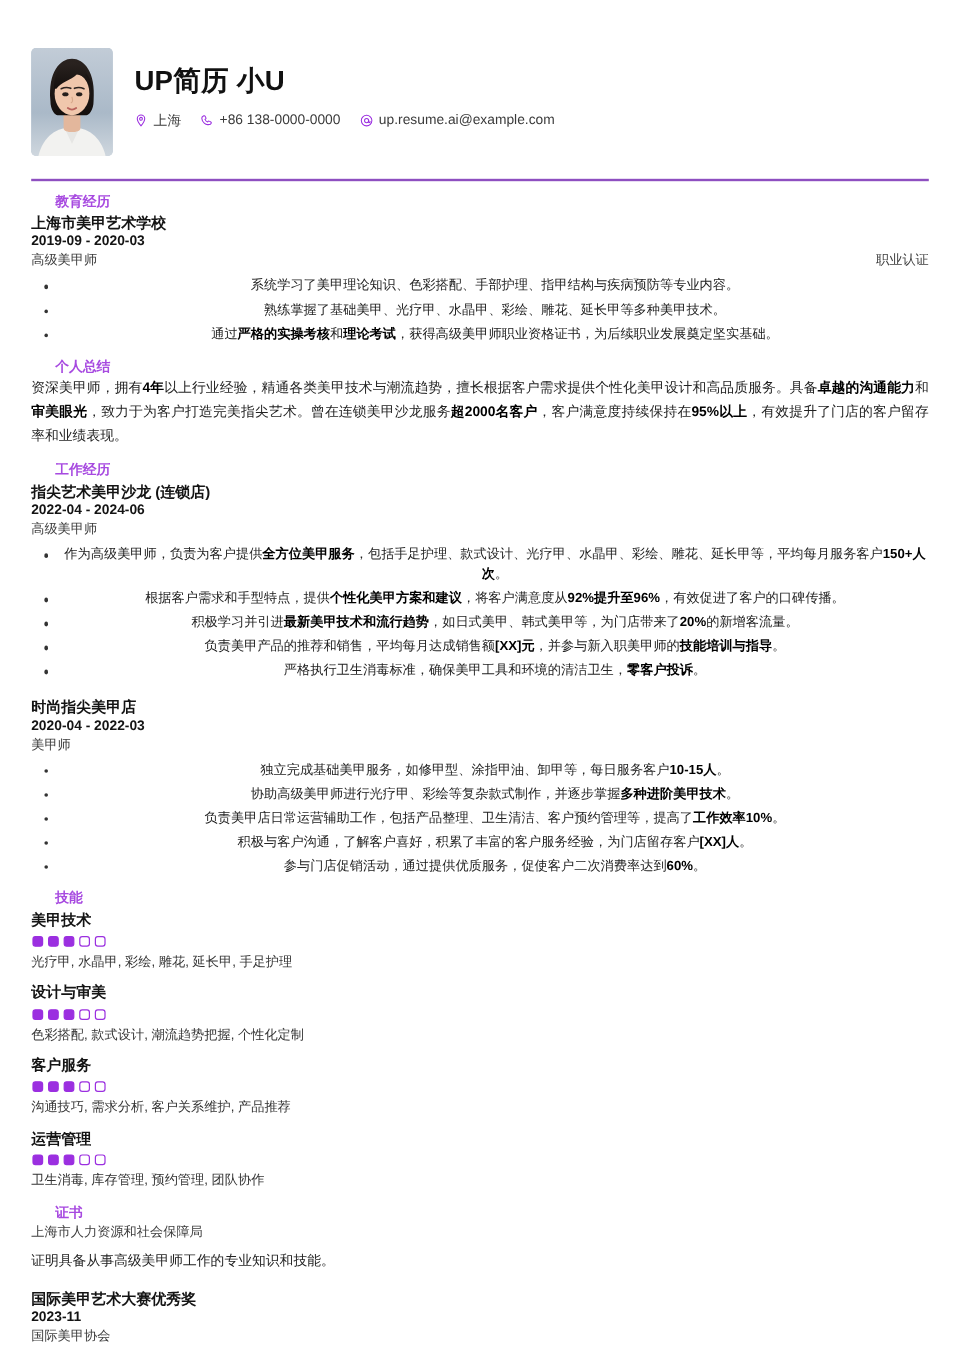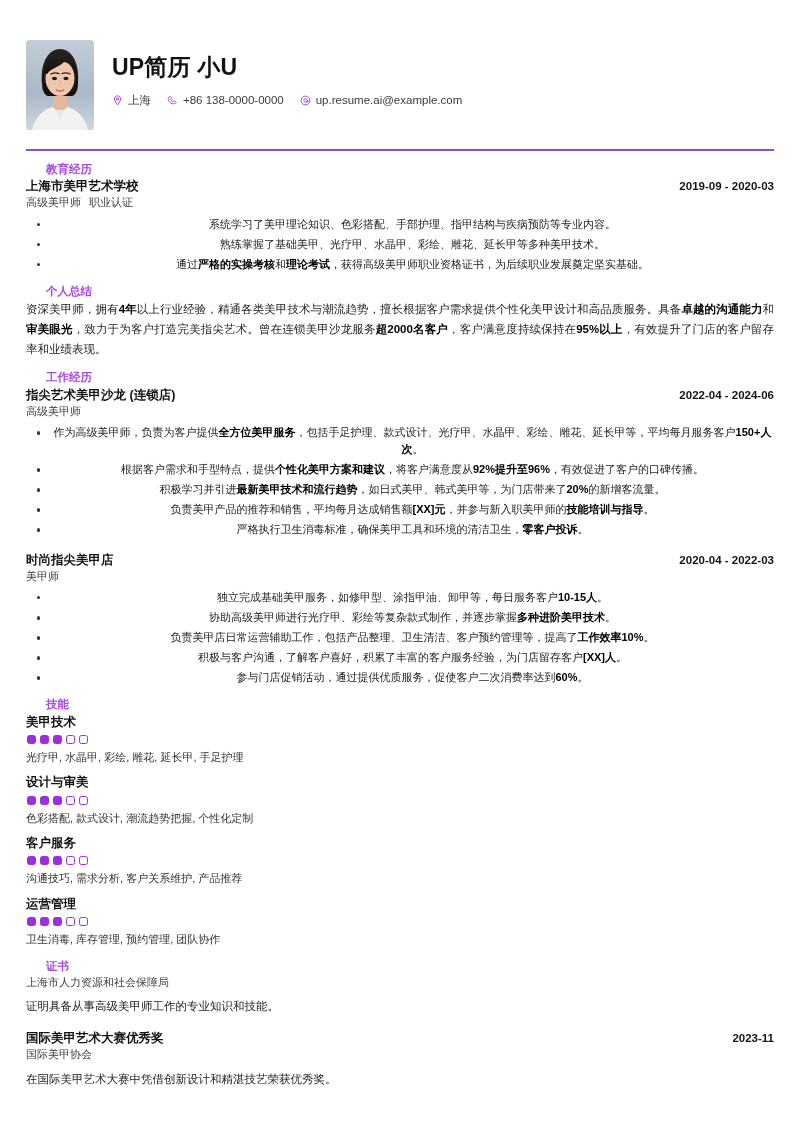--- a/index.html
+++ b/index.html
@@ -36,24 +36,24 @@
 
   .top-rule { margin: 19px 4px 0 4px; height: 1.6px; background: #8e4fc0; }
 
   
   .section { padding: 0 4px; margin-top: 11px; }
   .section-title {
     color: #a74ae0; font-size: 11.5px; font-weight: 700; line-height: 1.25; margin-bottom: 2px; margin-left: 20px;
   }
   .entry { margin-top: 0; }
   .entry + .entry { margin-top: 13px; }
-  .entry-head { display: flex; justify-content: space-between; align-items: baseline; }
+  .entry-head { display: flex; justify-content: space-between; align-items: baseline; flex-direction: column; }
   .entry-org { font-size: 12.5px; font-weight: 700; color: #141414; line-height: 1.3; }
   .entry-date { font-size: 11.5px; font-weight: 700; color: #141414; white-space: nowrap; line-height: 1.3; }
-  .entry-sub { display: flex; align-items: baseline; margin-top: 1px; }
+  .entry-sub { display: flex; justify-content: space-between; align-items: baseline; margin-top: 1px; }
   .entry-role { font-size: 11px; color: #3d3d3d; line-height: 1.3; }
   .entry-tag { font-size: 11px; color: #3d3d3d; white-space: nowrap; line-height: 1.3; padding-left: 8px; }
 
   ul.bullets { list-style: none; margin: 6px 0 0 0; padding: 0; }
   ul.bullets li {
     position: relative; padding-left: 25px; font-size: 11px; line-height: 1.55;
     color: #222; margin-bottom: 3px; text-align: center;
   }
   ul.bullets li::before {
     content: ""; position: absolute; left: 11px; top: 7px;

